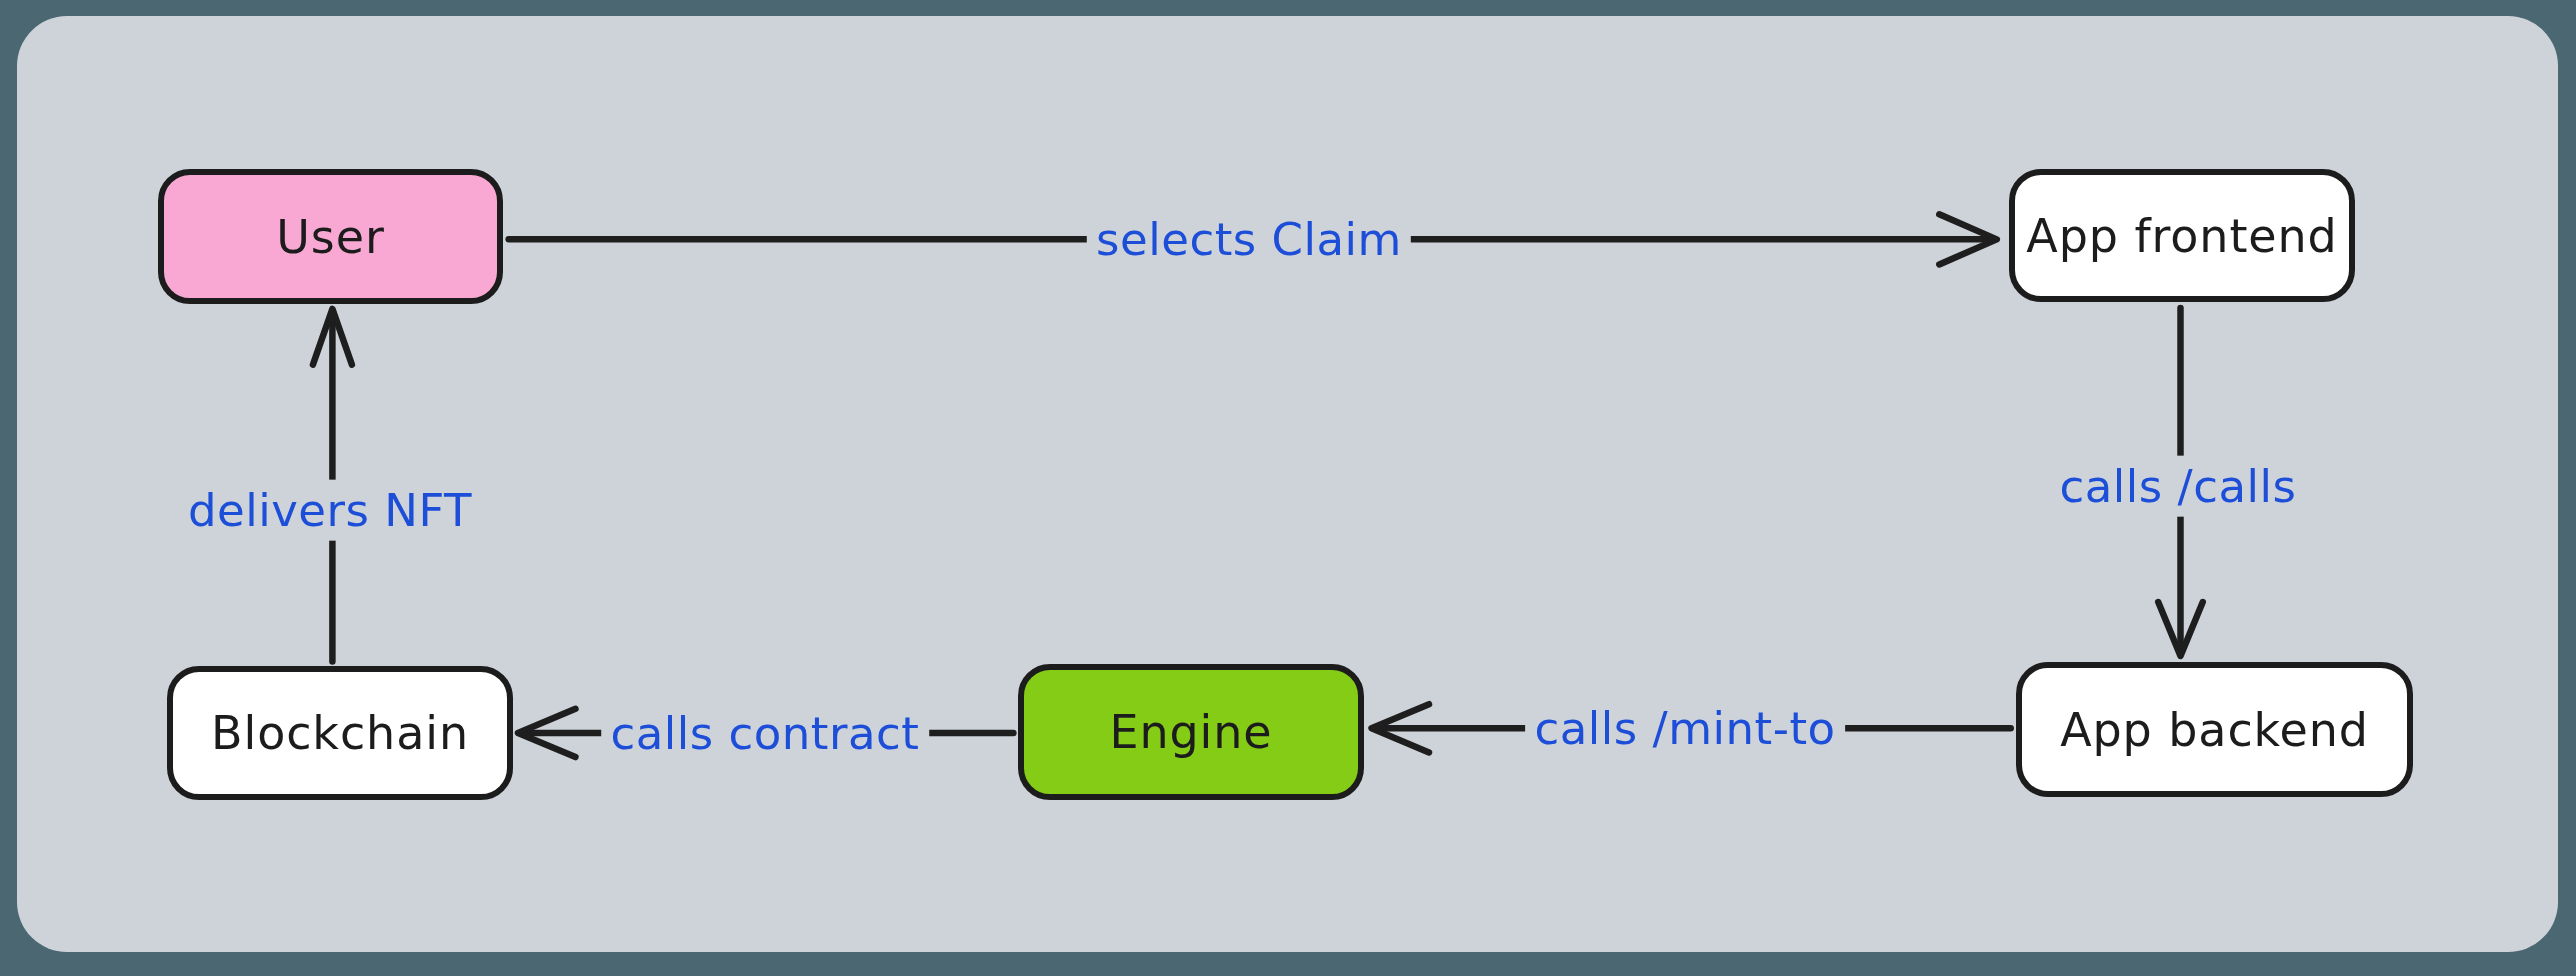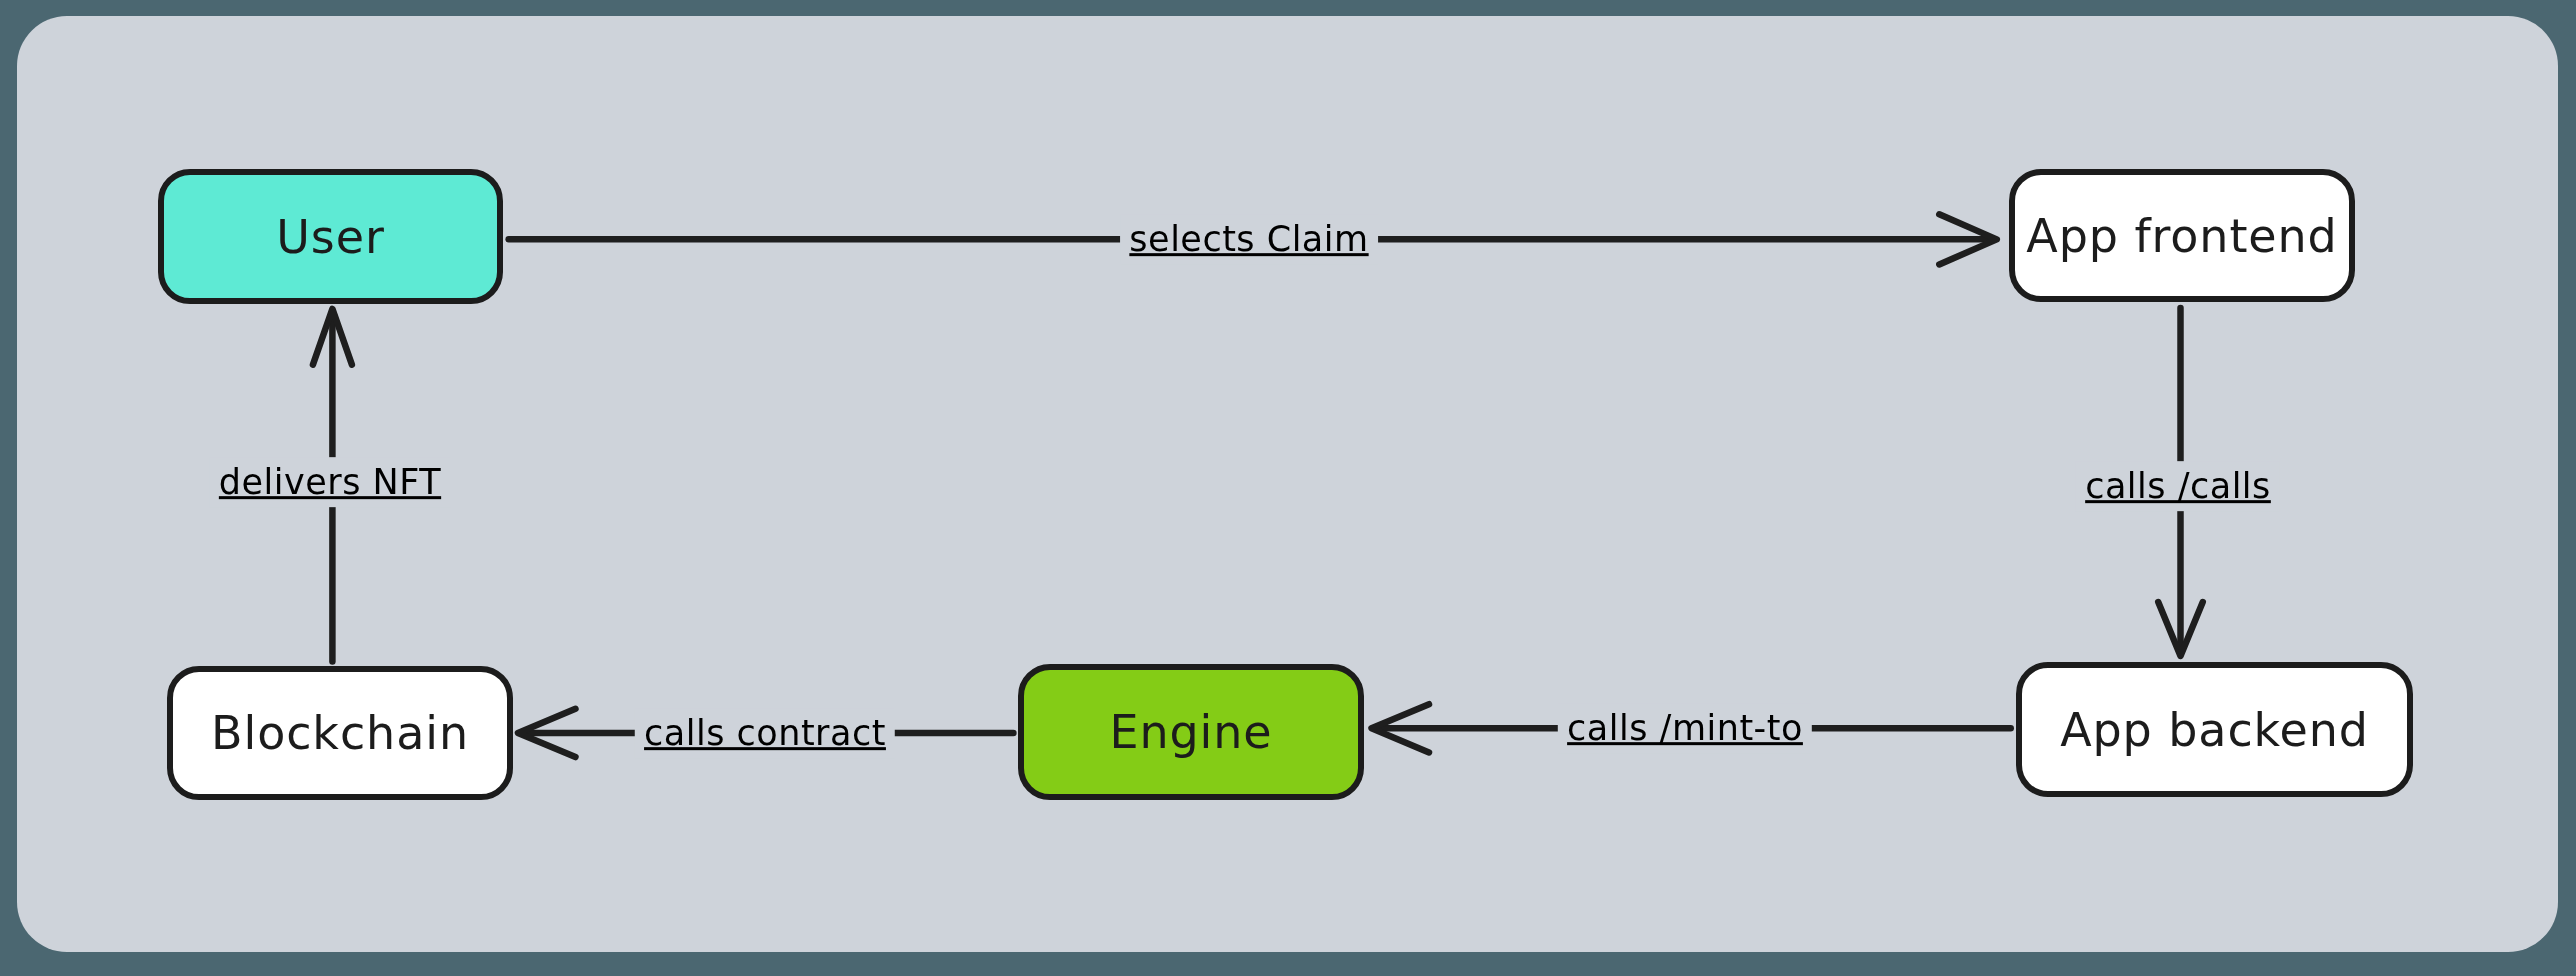--- a/index.html
+++ b/index.html
@@ -45,34 +45,33 @@
     border: 6.5px solid #1c1c1c;
     border-radius: 32px;
     display: flex;
     align-items: center;
     justify-content: center;
     font-size: 46px;
     color: #1c1c1c;
     letter-spacing: 0.9px;
     white-space: nowrap;
   }
-  .node-yellow { background: #5eead4; }
+  .node-yellow { background: #f9a8d4; }
   .node-white  { background: #ffffff; }
   .node-purple { background: #84cc16; }
   .edge-label {
     position: absolute;
     transform: translate(-50%, -50%);
     background: #ced3da;
-    color: #000000;
-    font-size: 35px;
+    color: #1d4ed8;
+    font-size: 45px;
     line-height: 1.1;
     padding: 5.6px 9.3px;
     white-space: nowrap;
     letter-spacing: 0.5px;
-    text-decoration: underline;
   }
 </style>
 </head>
 <body>
 
 <div class="frame">
   <div class="canvas"></div>
 
   <svg class="edges-layer" viewBox="0 0 2776 1052">
 
@@ -123,15 +122,15 @@
   </div>
 
   <div class="edge-label" style="left:1249px; top:239px">selects Claim</div>
 
   <div class="edge-label" style="left:2178px; top:486px">calls /calls</div>
 
   <div class="edge-label" style="left:1685px; top:728px">calls /mint-to</div>
 
   <div class="edge-label" style="left:765px; top:733px">calls contract</div>
 
-  <div class="edge-label" style="left:330px; top:482px">delivers NFT</div>
+  <div class="edge-label" style="left:330px; top:510px">delivers NFT</div>
 </div>
 
 
 </body></html>

